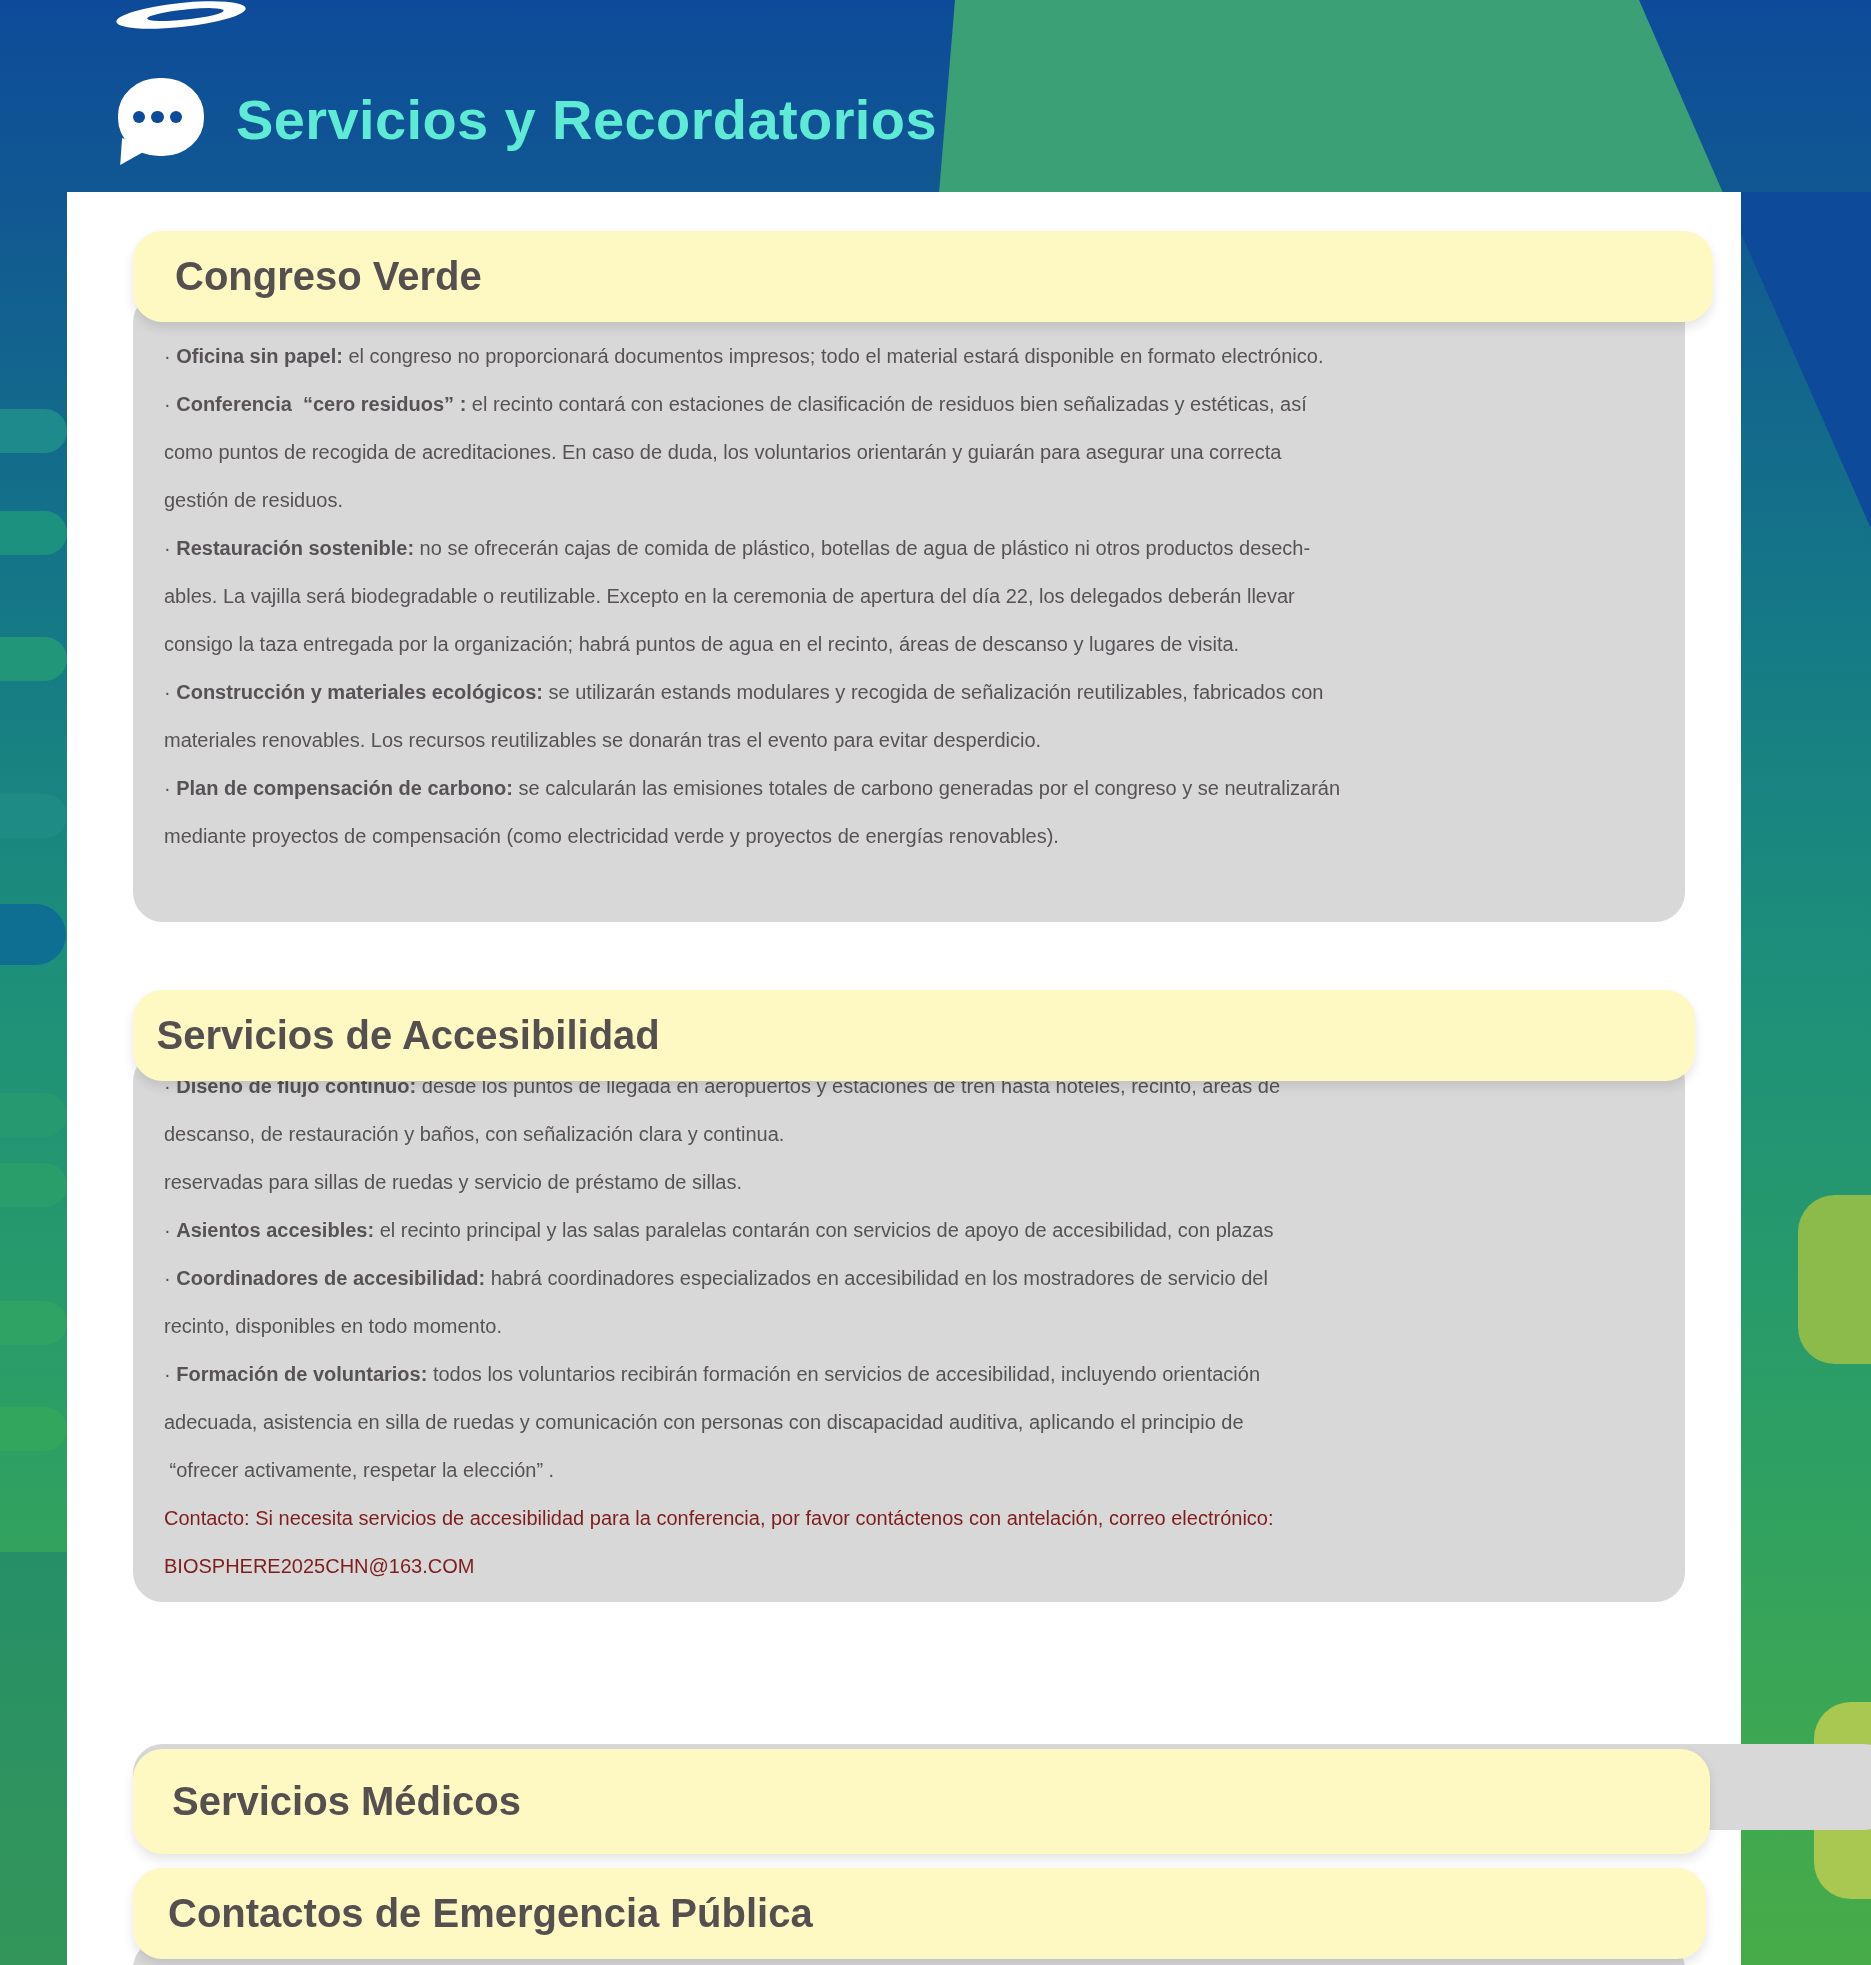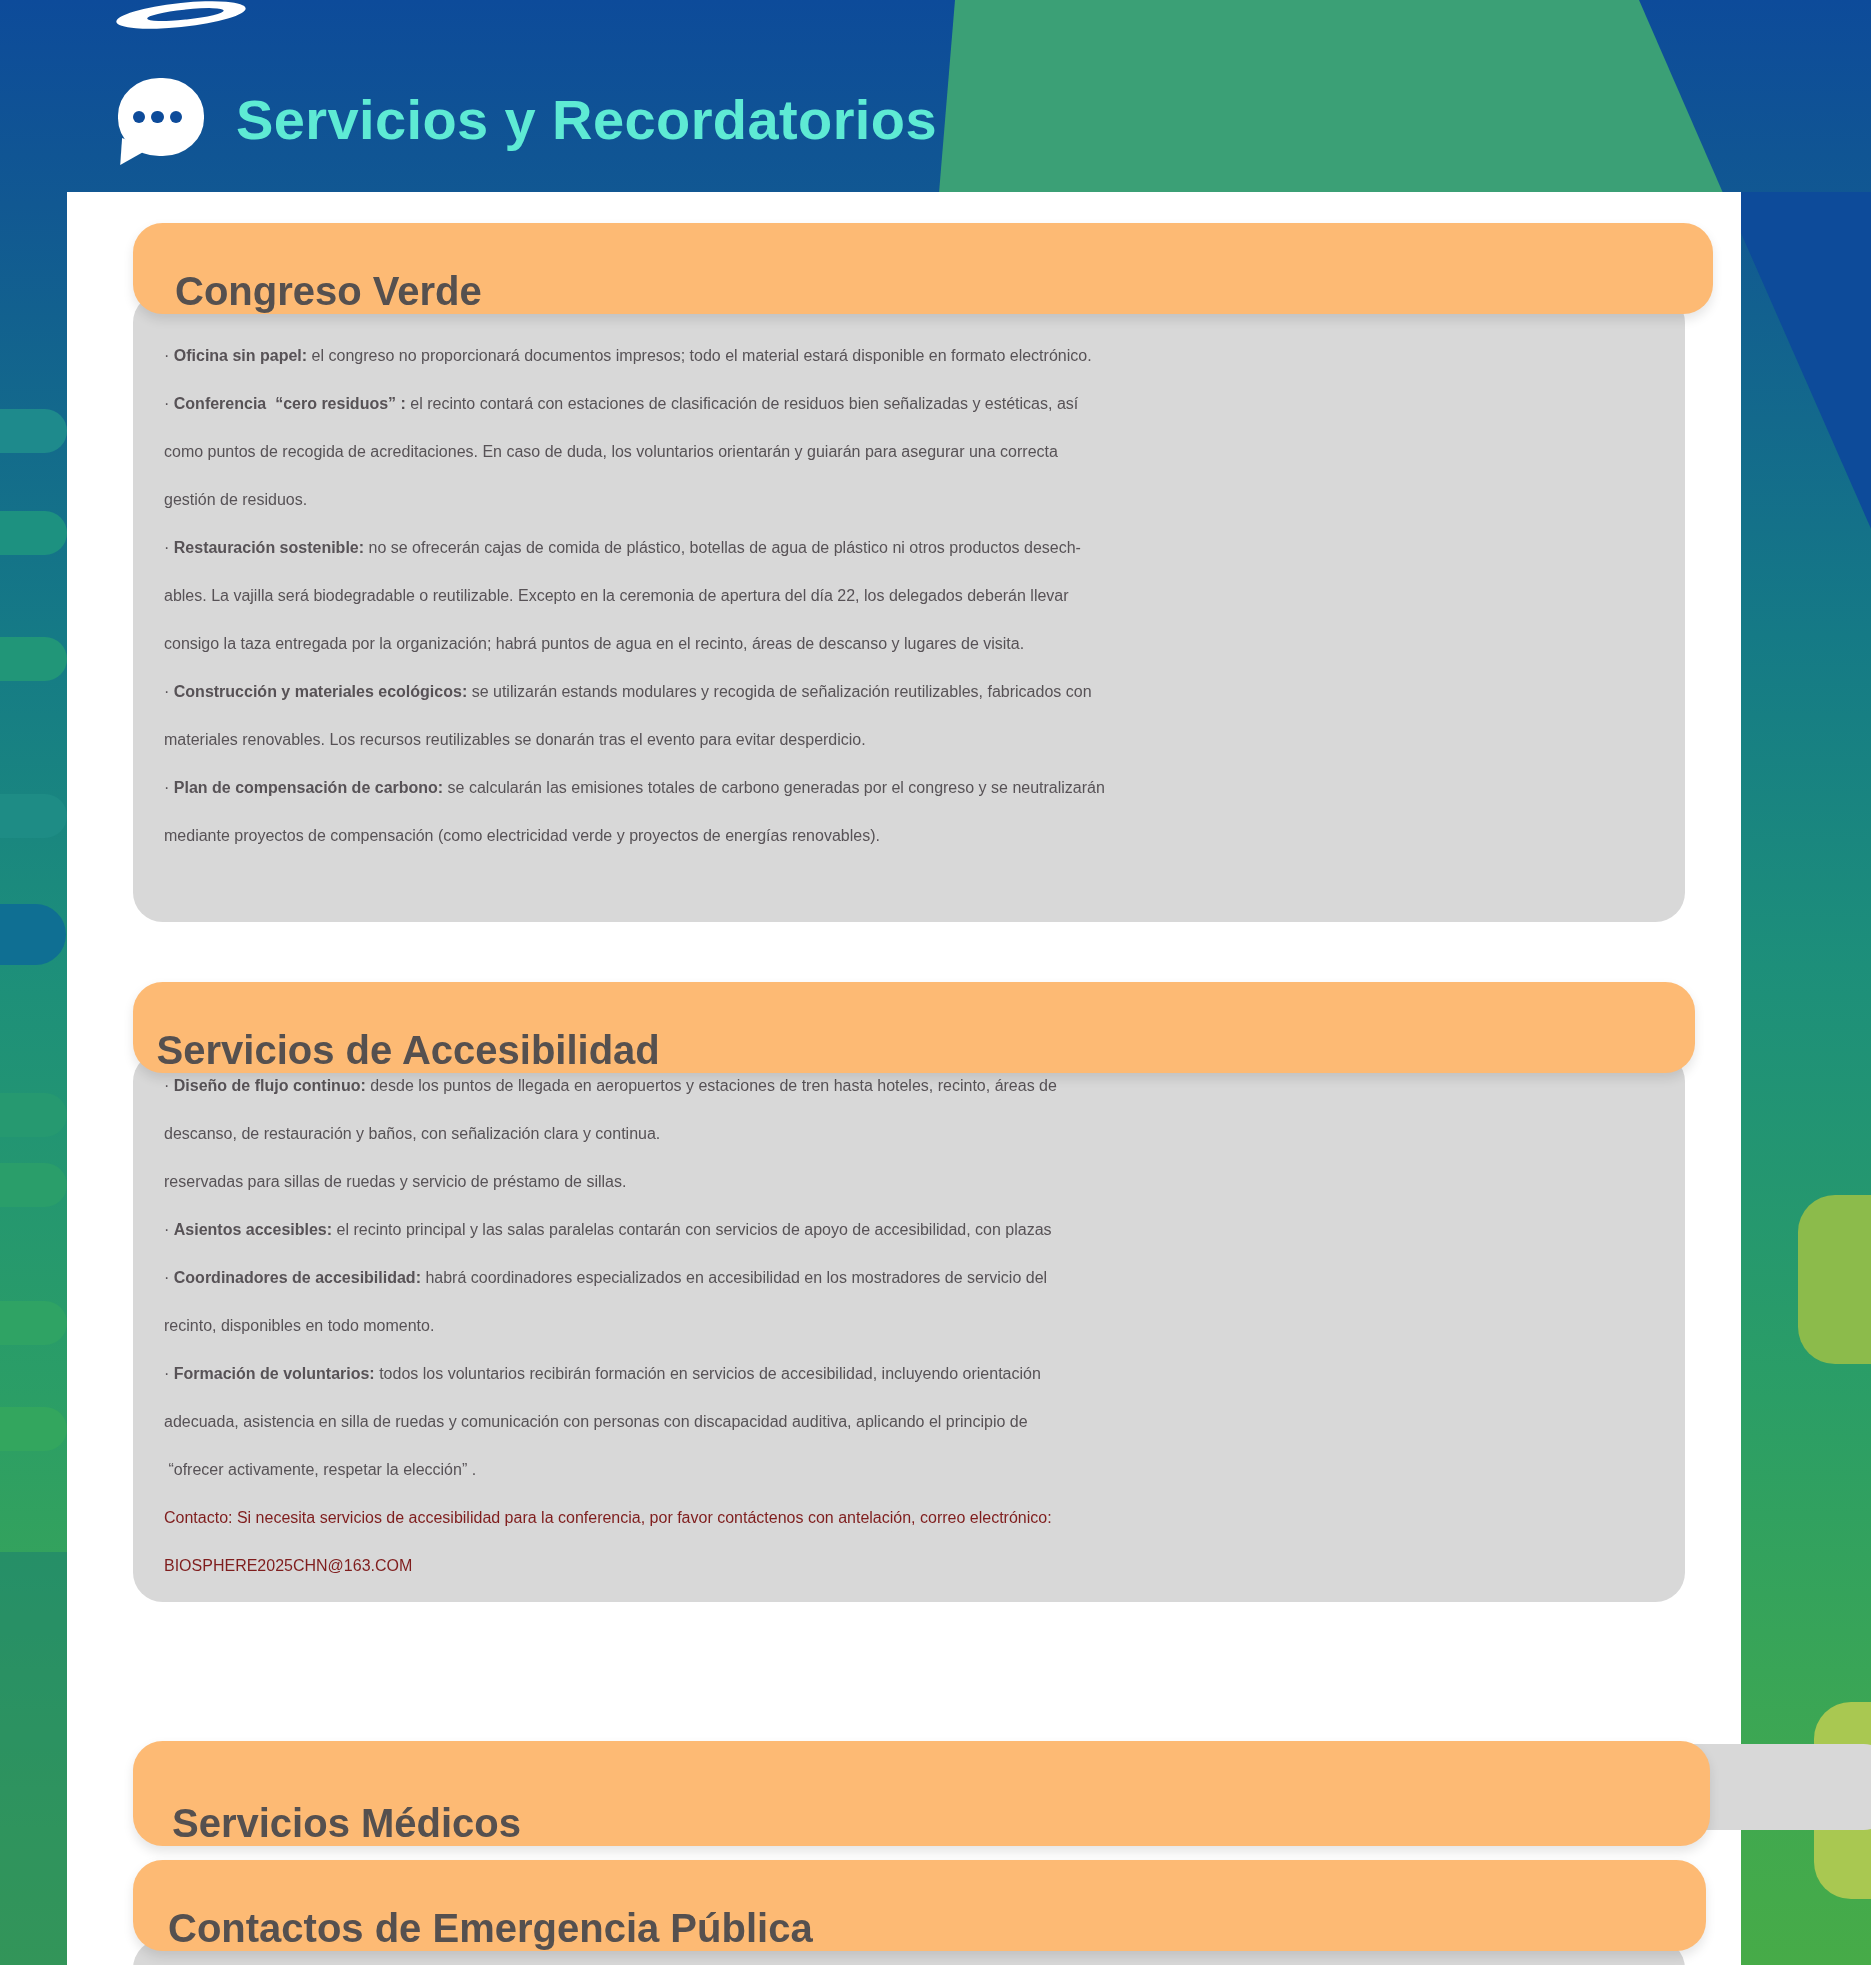--- a/index.html
+++ b/index.html
@@ -32,24 +32,24 @@
   .bubble{position:absolute;left:118px;top:78px;width:86px;height:87px;}
   .bubble-body{position:absolute;left:0;top:0;width:86px;height:78px;background:#fff;border-radius:48%;}
   .bubble-tail{position:absolute;left:1.6px;top:59px;width:31px;height:28px;background:#fff;
     clip-path:polygon(2% 100%,8% 4%,95% 42%);}
   .bubble-dots{position:absolute;left:15px;top:33px;display:flex;gap:6.3px;}
   .bubble-dots i{width:12.2px;height:12.2px;border-radius:50%;background:#0d4b9a;}
   .page-title{position:absolute;left:236px;top:87px;color:#5eead4;font-size:56px;font-weight:bold;letter-spacing:0.4px;white-space:pre;}
   
   .card{position:absolute;left:67px;top:192px;width:1674px;height:2275px;background:#ffffff;}
   .sec{position:absolute;left:0;top:0;width:100%;}
-  .pill{position:absolute;background:#fdba74;border-radius:29.5px;color:#55504f;font-weight:bold;font-size:40px;
-    display:flex;align-items:flex-end;box-shadow:0 5.5px 10.2px rgba(0,0,0,.10);white-space:pre;}
+  .pill{position:absolute;background:#fef9c3;border-radius:29.5px;color:#55504f;font-weight:bold;font-size:40px;
+    display:flex;align-items:center;box-shadow:0 5.5px 10.2px rgba(0,0,0,.10);white-space:pre;margin-top:8px;}
   .box{position:absolute;background:#d8d8d8;border-radius:29.5px;box-sizing:border-box;overflow:hidden;
-    color:#575256;font-size:16px;}
+    color:#575256;font-size:20px;}
   .line{white-space:pre;line-height:48px;}
   .run{white-space:pre;}
   .run.bold{font-weight:bold;}
   .run.green{color:#7f1d1d;}
   #sec-0 .pill{left:66px;top:31px;width:1538px;height:91px;padding-left:42px;}
   #sec-0 .box{left:66px;top:101px;width:1552px;height:629px;padding:39px 23.6px 0 31px;}
   #sec-1 .pill{left:66px;top:790px;width:1538px;height:91px;padding-left:23.6px;}
   #sec-1 .box{left:66px;top:860px;width:1552px;height:550px;padding:9.8px 23.6px 0 31px;}
   #sec-2 .pill{left:66px;top:1549px;width:1538px;height:105px;padding-left:39px;}
   #sec-2 .box{left:66px;top:1552px;width:1760px;height:86px;padding:22px 23.6px 0 29.5px;}

